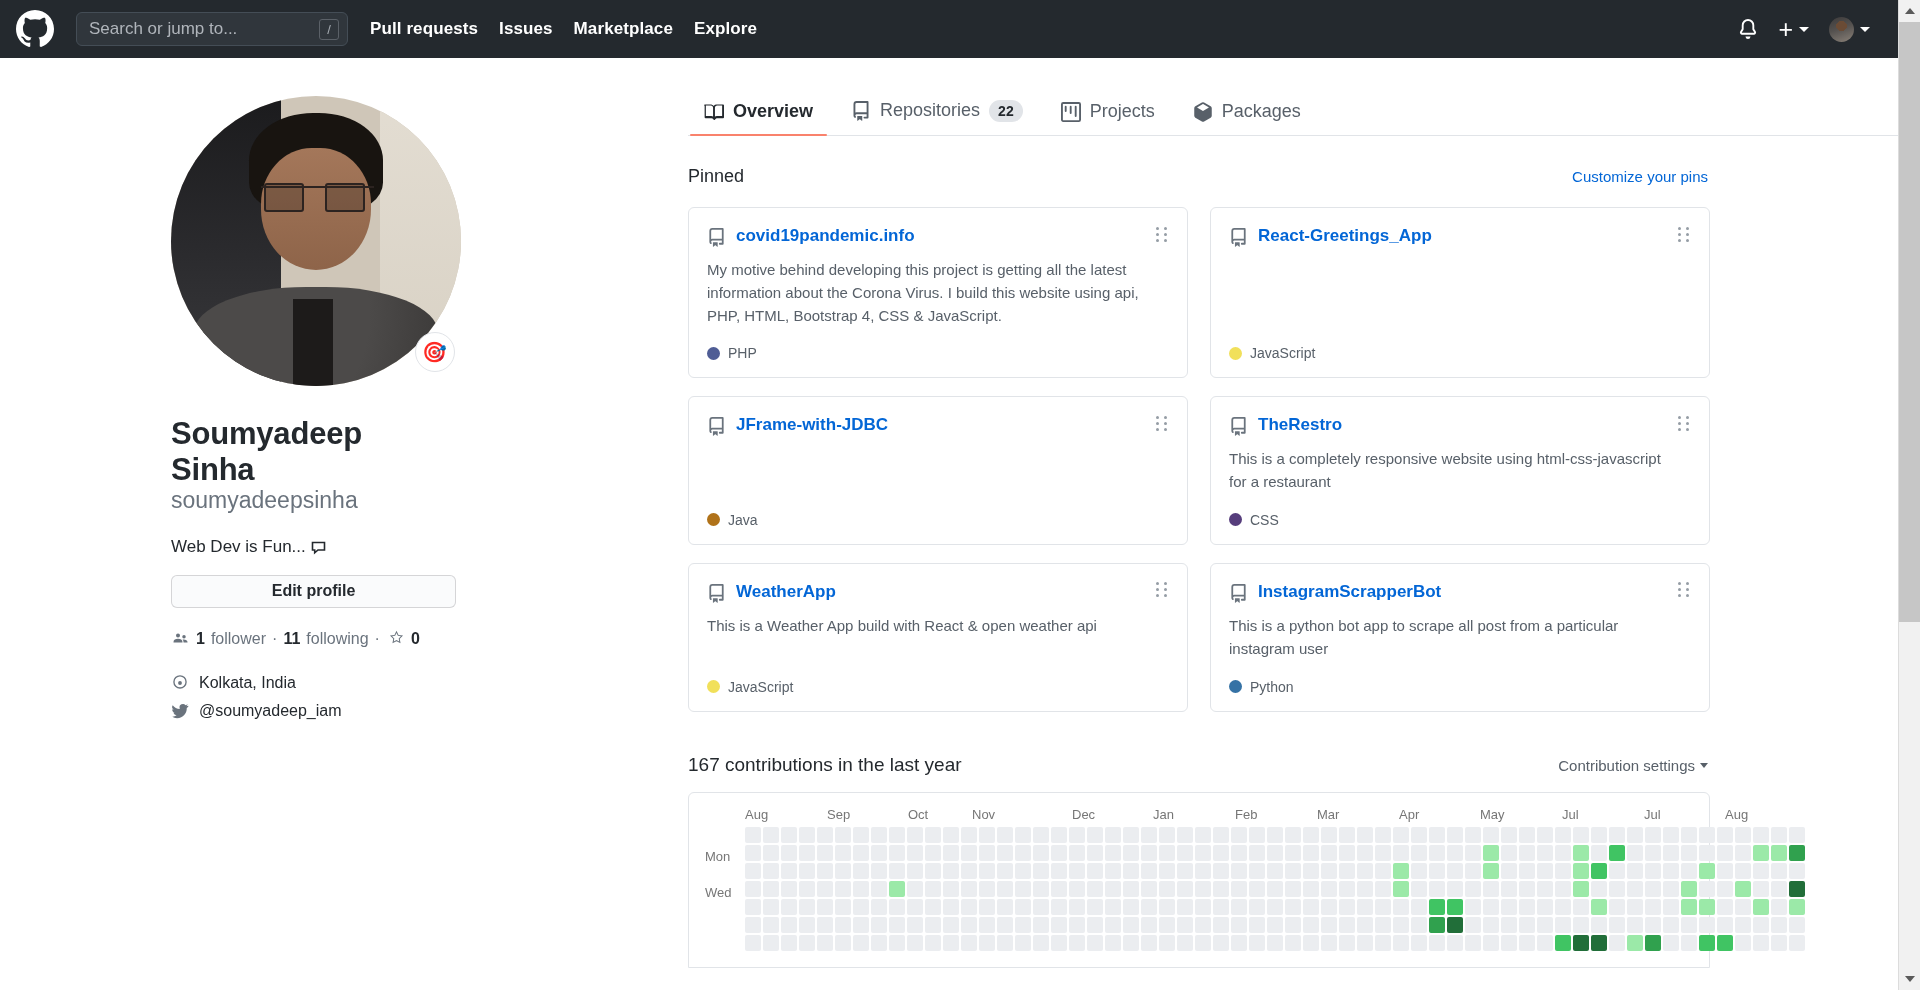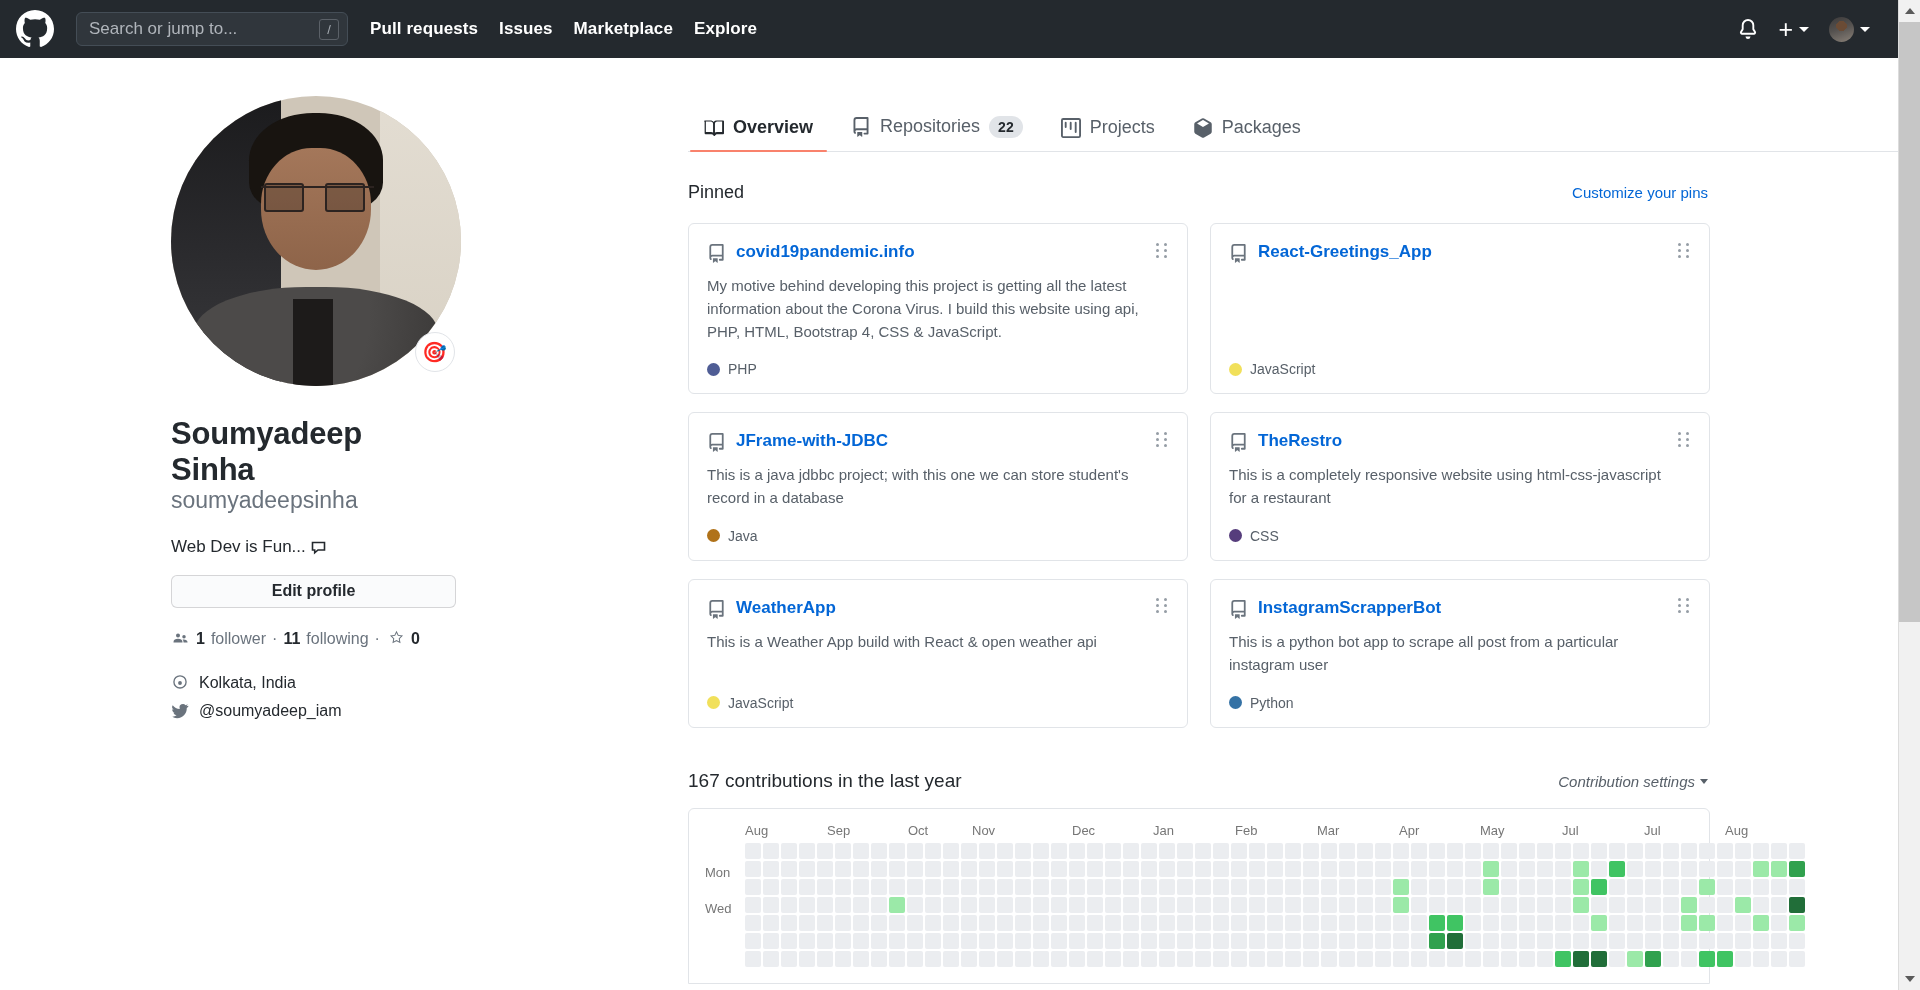--- a/index.html
+++ b/index.html
@@ -123,21 +123,21 @@
   .stat-sep { color: #6a737d; }
   .star-ico { width: 17px; height: 17px; flex:none; margin-left: 2px; }
   .star-ico svg { display:block; fill:#6a737d; }
   .meta-list { margin-top: 26px; }
   .meta-item { display:flex; align-items:center; gap: 10px; font-size: 16px;
       color: #24292e; margin-bottom: 10px; }
   .meta-item .mico { width: 18px; height: 18px; flex:none; }
   .meta-item .mico svg { display:block; fill:#6a737d; }
 
   
-  .right-col { flex: 1; padding-top: 16px; padding-right: 210px; min-width: 0; }
+  .right-col { flex: 1; padding-top: 0; padding-right: 210px; min-width: 0; }
   .tabs { display: flex; align-items: flex-end; gap: 10px; height: 78px;
       border-bottom: 1px solid #e1e4e8; padding-left: 2px;
       margin-left: 302px; margin-right: -208px; padding-right: 0;}
   .tab { display: flex; align-items: center; gap: 9px; padding: 0 14px 13px;
       font-size: 18px; color: #586069; position: relative; cursor: pointer; }
   .tab.active { color: #24292e; font-weight: 600; }
   .tab.active::after {
       content:""; position:absolute; left:0; right:0; bottom: -1px;
       height: 2px; background: #f9826c; border-radius: 2px; }
   .tab .tico { width: 20px; height: 20px; flex:none; display:flex; align-items:center; }
@@ -168,21 +168,21 @@
       margin-left: 0; max-width: 440px; }
   .pin-lang { display:flex; align-items:center; gap: 8px; font-size: 14px;
       color: #586069; margin-top: auto; padding-top: 18px; }
   .lang-dot { width: 13px; height: 13px; border-radius: 50%; display:inline-block; }
 
   
   .contrib-head { display: flex; align-items: baseline; justify-content: space-between;
       margin-top: 42px; margin-bottom: 16px; padding-right: 2px; }
   .contrib-title { font-size: 19px; color: #24292e; font-weight: 400; }
   .contrib-settings { font-size: 15px; color: #586069; display:flex; align-items:center;
-      gap:5px; cursor:pointer;font-style:italic; }
+      gap:5px; cursor:pointer; }
   .contrib-settings .c { width:0;height:0;border-left:4px solid transparent;
       border-right:4px solid transparent;border-top:5px solid #586069; }
   .graph-box { border: 1px solid #e1e4e8; border-top-left-radius: 6px;
       border-top-right-radius: 6px; padding: 14px 16px 10px; }
   .graph-inner { display: flex; }
   .day-labels { width: 40px; flex:none; padding-top: 24px;
       display:flex; flex-direction:column; font-size: 13px; color: #767676; }
   .day-labels span { height: 16px; line-height: 16px; margin-bottom: 2px; text-align: left; }
   .graph-main { flex: 1; min-width: 0; }
   .month-row { display: flex; height: 20px; font-size: 13px; color: #767676;
@@ -410,21 +410,20 @@
                 <a class="pin-name">JFrame-with-JDBC</a>
                 <span class="drag-handle">
                   <i></i>
                   <i></i>
                   <i></i>
                   <i></i>
                   <i></i>
                   <i></i>
                 </span>
               </div>
-              <div class="pin-desc">This is a java jdbbc project; with this one we can store student's record in a database</div>
               <div class="pin-lang">
                 <span class="lang-dot" style="background: rgb(176, 114, 25);"></span>
                 <span>Java</span>
               </div>
             </div>
             <div class="pin-card">
               <div class="pin-top">
                 <span class="repo-ico">
                   <svg width="19" height="19" viewBox="0 0 16 16">
                     <path d="M2 2.5A2.5 2.5 0 0 1 4.5 0h8.75a.75.75 0 0 1 .75.75v12.5a.75.75 0 0 1-.75.75h-2.5a.75.75 0 0 1 0-1.5h1.75v-2h-8a1 1 0 0 0-.714 1.7.75.75 0 1 1-1.072 1.05A2.495 2.495 0 0 1 2 11.5v-9zm10.5-1h-8a1 1 0 0 0-1 1v6.708A2.486 2.486 0 0 1 4.5 9h8v-7.5zM5 12.25v3.25a.25.25 0 0 0 .4.2l1.45-1.087a.25.25 0 0 1 .3 0L8.6 15.7a.25.25 0 0 0 .4-.2v-3.25a.25.25 0 0 0-.25-.25h-3.5a.25.25 0 0 0-.25.25z"></path>

